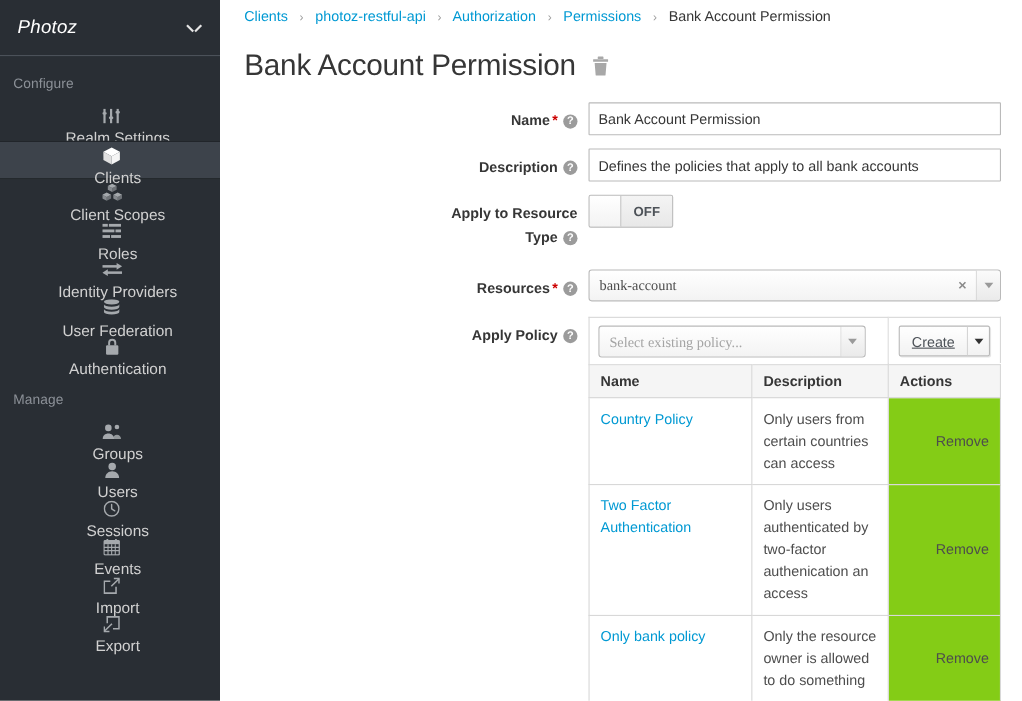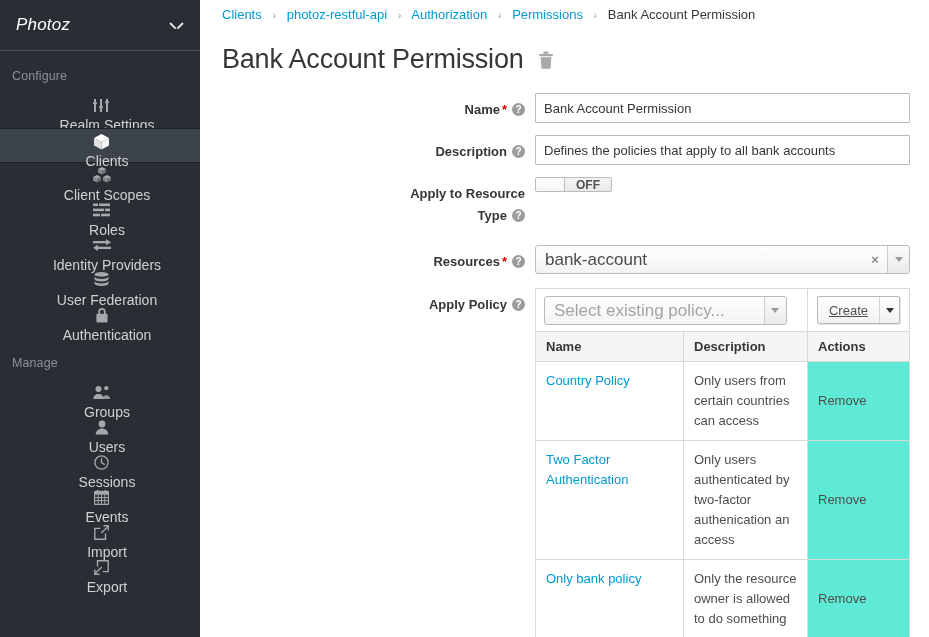--- a/index.html
+++ b/index.html
@@ -164,21 +164,21 @@
     color: #363636;
     font-family: "Liberation Sans", sans-serif;
     outline: none;
     border-radius: 1px;
   }
   .txt-input::placeholder { color: #9b9b9b; }
 
   
   .toggle {
     display: inline-flex;
-    height: 15px;
+    height: 30px;
     border: 1px solid #bbbbbb;
     border-radius: 2px;
     overflow: hidden;
     cursor: pointer;
     background: #ededed;
   }
   .toggle .knob {
     width: 29px;
     background: linear-gradient(#ffffff, #f3f3f3);
     border-right: 1px solid #bbb;
@@ -197,23 +197,23 @@
     height: 29px;
     border: 1px solid #bababa;
     border-radius: 3px;
     background: linear-gradient(#ffffff, #f3f3f3);
     align-items: center;
     cursor: pointer;
   }
   .sel2 .val {
     flex: 1;
     padding-left: 9px;
-    font-size: 17px;
+    font-size: 13px;
     color: #4c4c4c;
-    white-space: nowrap; overflow: hidden;
+    white-space: nowrap; overflow: hidden; font-family: Liberation Serif, serif;
   }
   .sel2 .val.ph { color: #a4a4a4; }
   .sel2 .clear {
     width: 24px; text-align: center;
     color: #8a8a8a; font-size: 13px; font-weight: bold;
   }
   .sel2 .arrow {
     width: 22px; height: 100%;
     border-left: 1px solid #cbcbcb;
     background: linear-gradient(#fbfbfb, #eaeaea);
@@ -293,22 +293,22 @@
     vertical-align: top;
     color: #4d4d4d;
     line-height: 20px;
   }
   table.policies td.name a {
     color: #0099d3;
     text-decoration: none;
     cursor: pointer;
   }
   table.policies td.actions {
-    background: #5eead4;
-    text-align: left;
+    background: #84cc16;
+    text-align: right;
     vertical-align: middle;
     color: #4d4d4d;
     cursor: pointer;
   }
   .col-name { width: 148px; }
   .col-actions { width: 102px; }
 </style>
 </head>
 <body>
 

